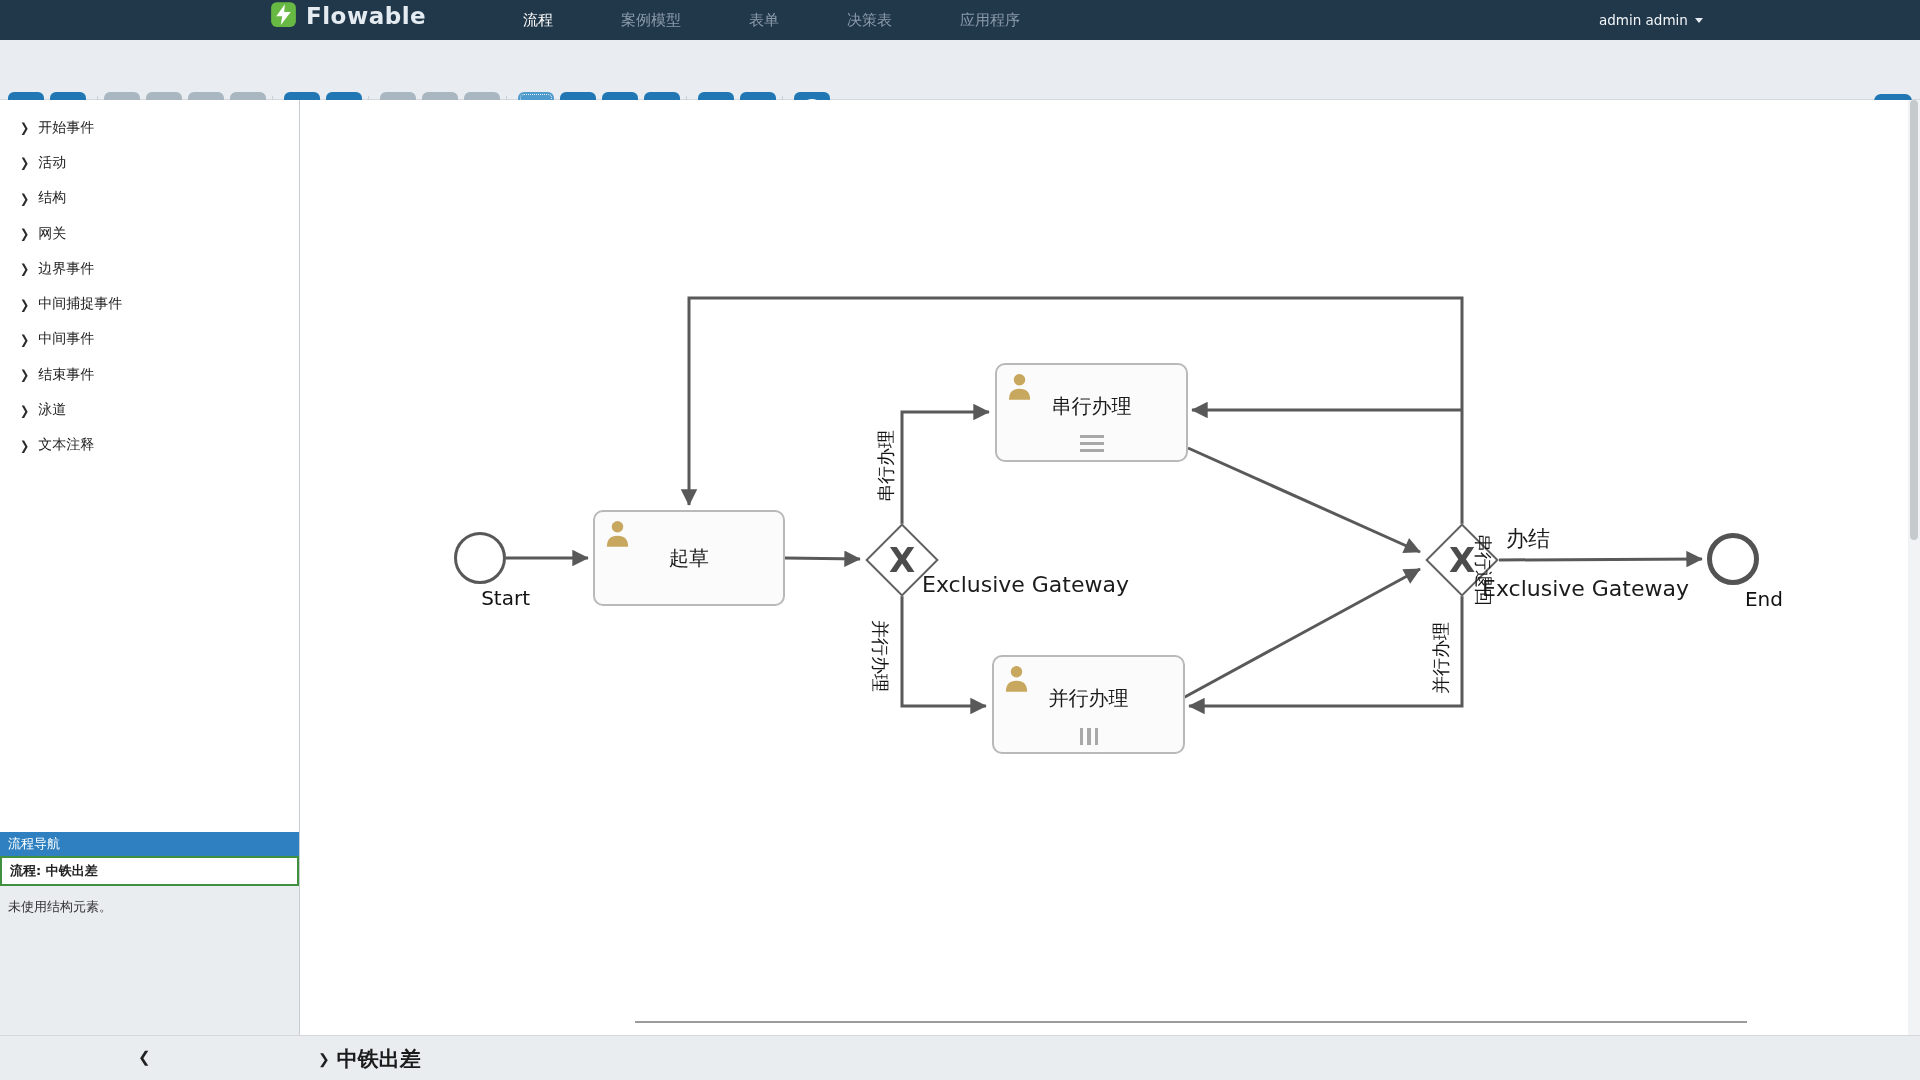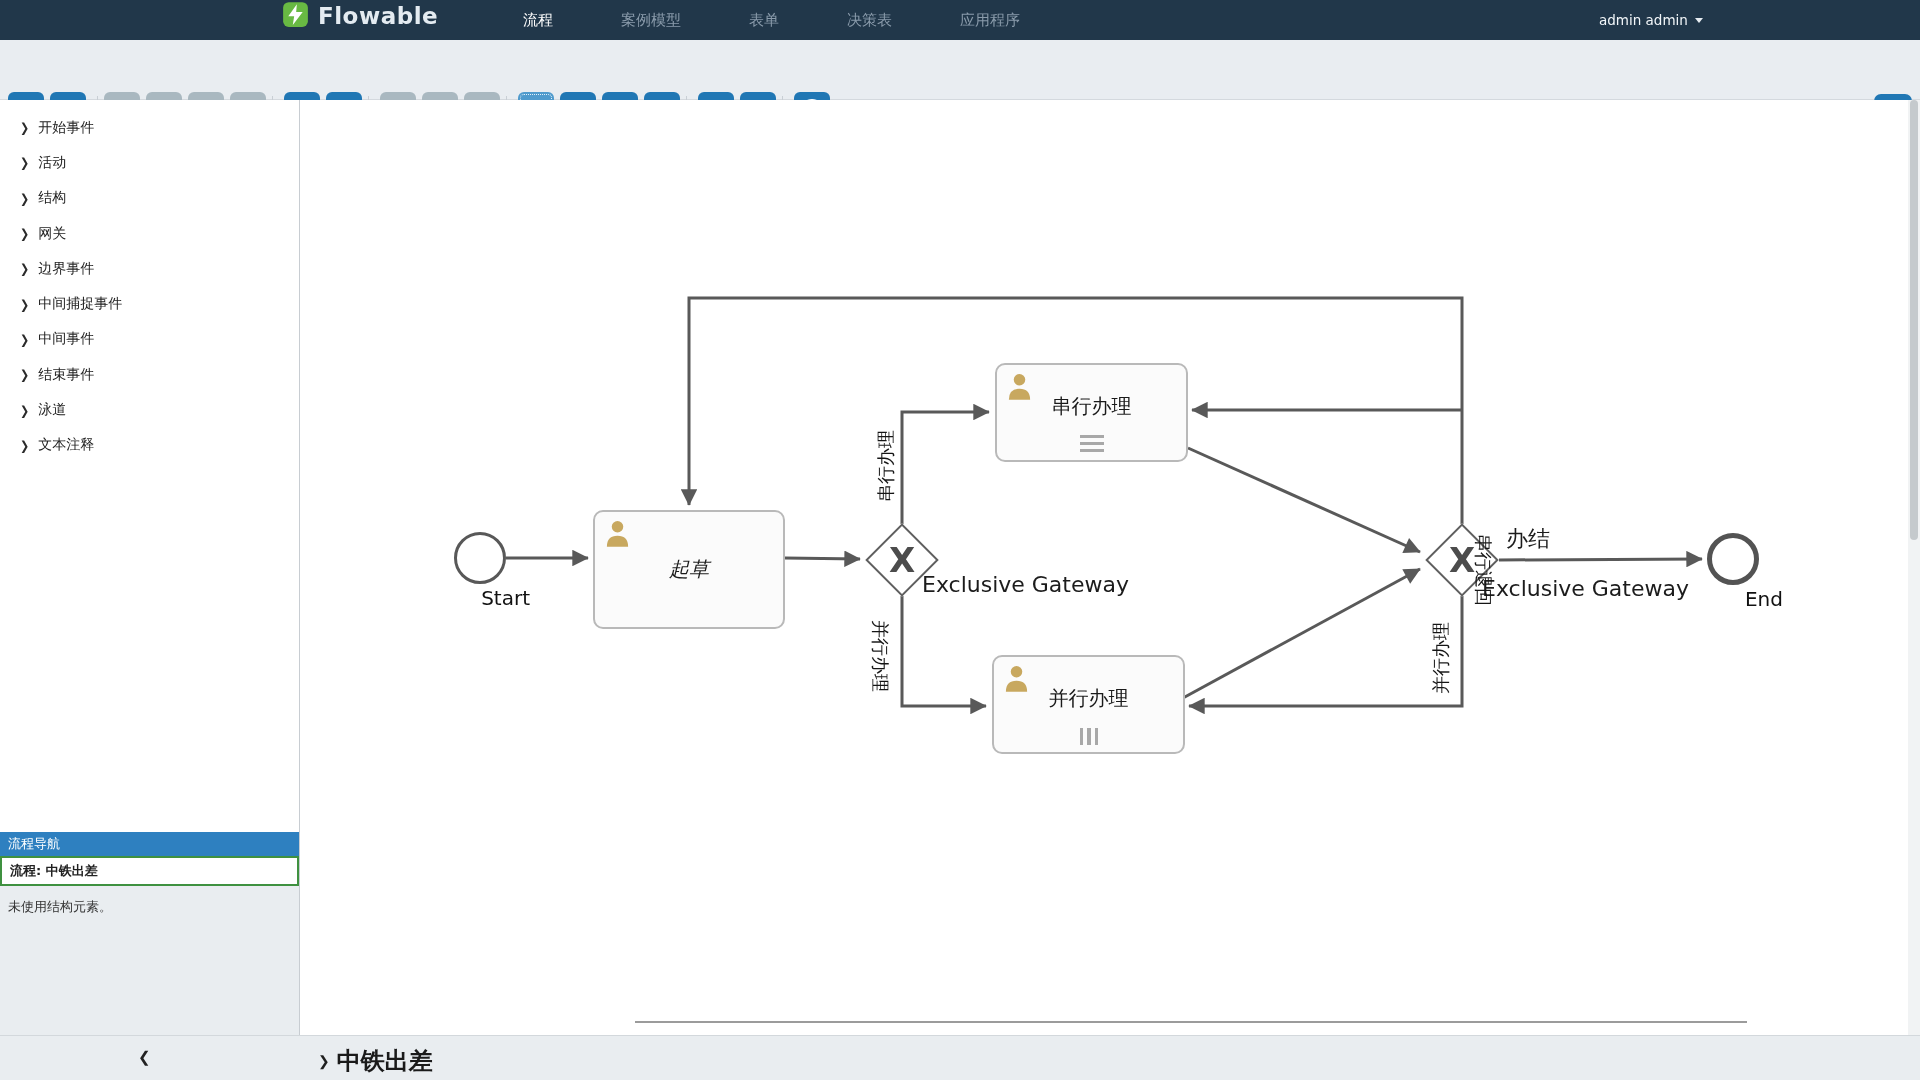--- a/index.html
+++ b/index.html
@@ -2,21 +2,21 @@
 <html><head>
 <meta charset="utf-8">
 <style>
   * { margin:0; padding:0; box-sizing:border-box; }
   html,body { width:1920px; height:1080px; overflow:hidden; background:#fff;
               font-family:"DejaVu Sans","Liberation Sans",sans-serif; }
   #app { position:relative; width:1920px; height:1080px; background:#fff; }
 
   
   .navbar { position:absolute; left:0; top:0; width:1920px; height:40px; background:#21374a; }
-  .logo { position:absolute; left:282px; top:0; height:32px; display:flex; align-items:center; gap:9px; }
+  .logo { position:absolute; left:270px; top:0; height:32px; display:flex; align-items:center; gap:9px; }
   .logo-text { color:#e4ebf1; font-size:23px; font-weight:bold; letter-spacing:.5px; }
   .nav-tabs { position:absolute; left:523px; top:0; height:40px; display:flex; gap:68px; align-items:center; }
   .nav-tab { font-size:15px; color:#8a9bab; cursor:pointer; white-space:nowrap; }
   .nav-tab.active { color:#ffffff; }
   .nav-notch { position:absolute; left:534px; top:40px; width:0; height:0;
                border-left:10px solid transparent; border-right:10px solid transparent;
                border-top:9px solid #21374a; }
   .nav-user { position:absolute; left:1599px; top:0; height:40px; display:flex; align-items:center; gap:7px;
               color:#f2f6f9; font-size:13.5px; cursor:pointer; }
   .caret-down { width:0; height:0; border-left:4.5px solid transparent; border-right:4.5px solid transparent;
@@ -48,21 +48,21 @@
               color:#222; line-height:26px; padding-left:8px; cursor:pointer; }
   .nav-rest { height:149px; background:#e9edf0; padding:12px 8px 0 8px; font-size:13px; color:#333; }
 
   
   .footer { position:absolute; left:0; top:1035px; width:1920px; height:45px; background:#e9edf0;
             border-top:1px solid #d3d8dc; }
   .footer-collapse { position:absolute; left:138px; top:12px; font-size:15px; font-weight:bold;
                      color:#222; cursor:pointer; }
   .footer-proc { position:absolute; left:318px; top:9px; display:flex; align-items:center; gap:7px; }
   .footer-chev { font-size:14px; font-weight:bold; color:#1f1f1f; }
-  .footer-name { font-size:24px; font-weight:bold; color:#1a1a1a; }
+  .footer-name { font-size:21px; font-weight:bold; color:#1a1a1a; }
 
   
   .canvas { position:absolute; left:300px; top:100px; width:1620px; height:935px; background:#fff; overflow:hidden; }
   .flows { position:absolute; left:0; top:0; }
   .task { position:absolute; background:#fbfbfb; border:2px solid #b9b9b9; border-radius:10px;
           display:flex; align-items:center; justify-content:center; cursor:pointer; }
   .task-label { font-size:20px; color:#1a1a1a; }
   .task .usr { position:absolute; left:10px; top:7px; }
   .event { position:absolute; width:52px; height:52px; border-radius:50%; background:#fff; cursor:pointer; }
   .event.start { border:3px solid #585858; }
@@ -378,21 +378,21 @@
         <polyline points="1199,460 1402,459" marker-end="url(#arr)"></polyline>
       </g>
     </svg>
 
     <div class="event start" style="left:154px; top:432px;"></div>
     <div class="evt-label" style="left:130px; top:486px;">Start</div>
 
     <div class="event end" style="left:1407px; top:433px;"></div>
     <div class="evt-label" style="left:1383px; top:487px;">End</div>
 
-    <div class="task" style="left:293px; top:410px; width:192px; height:119px;font-style:italic;">
+    <div class="task" style="left:293px; top:410px; width:192px; height:96px;">
       <span class="usr">
         <svg width="25" height="28" viewBox="0 0 20 22">
           <circle cx="10" cy="6" r="4.6" fill="#c8a85f"></circle>
           <path d="M1.5 22Q1.5 13.2 10 13.2Q18.5 13.2 18.5 22Z" fill="#c8a85f"></path>
         </svg>
       </span>
       <span class="task-label">起草</span>
     </div>
 
     <div class="task" style="left:695px; top:263px; width:193px; height:99px;">

